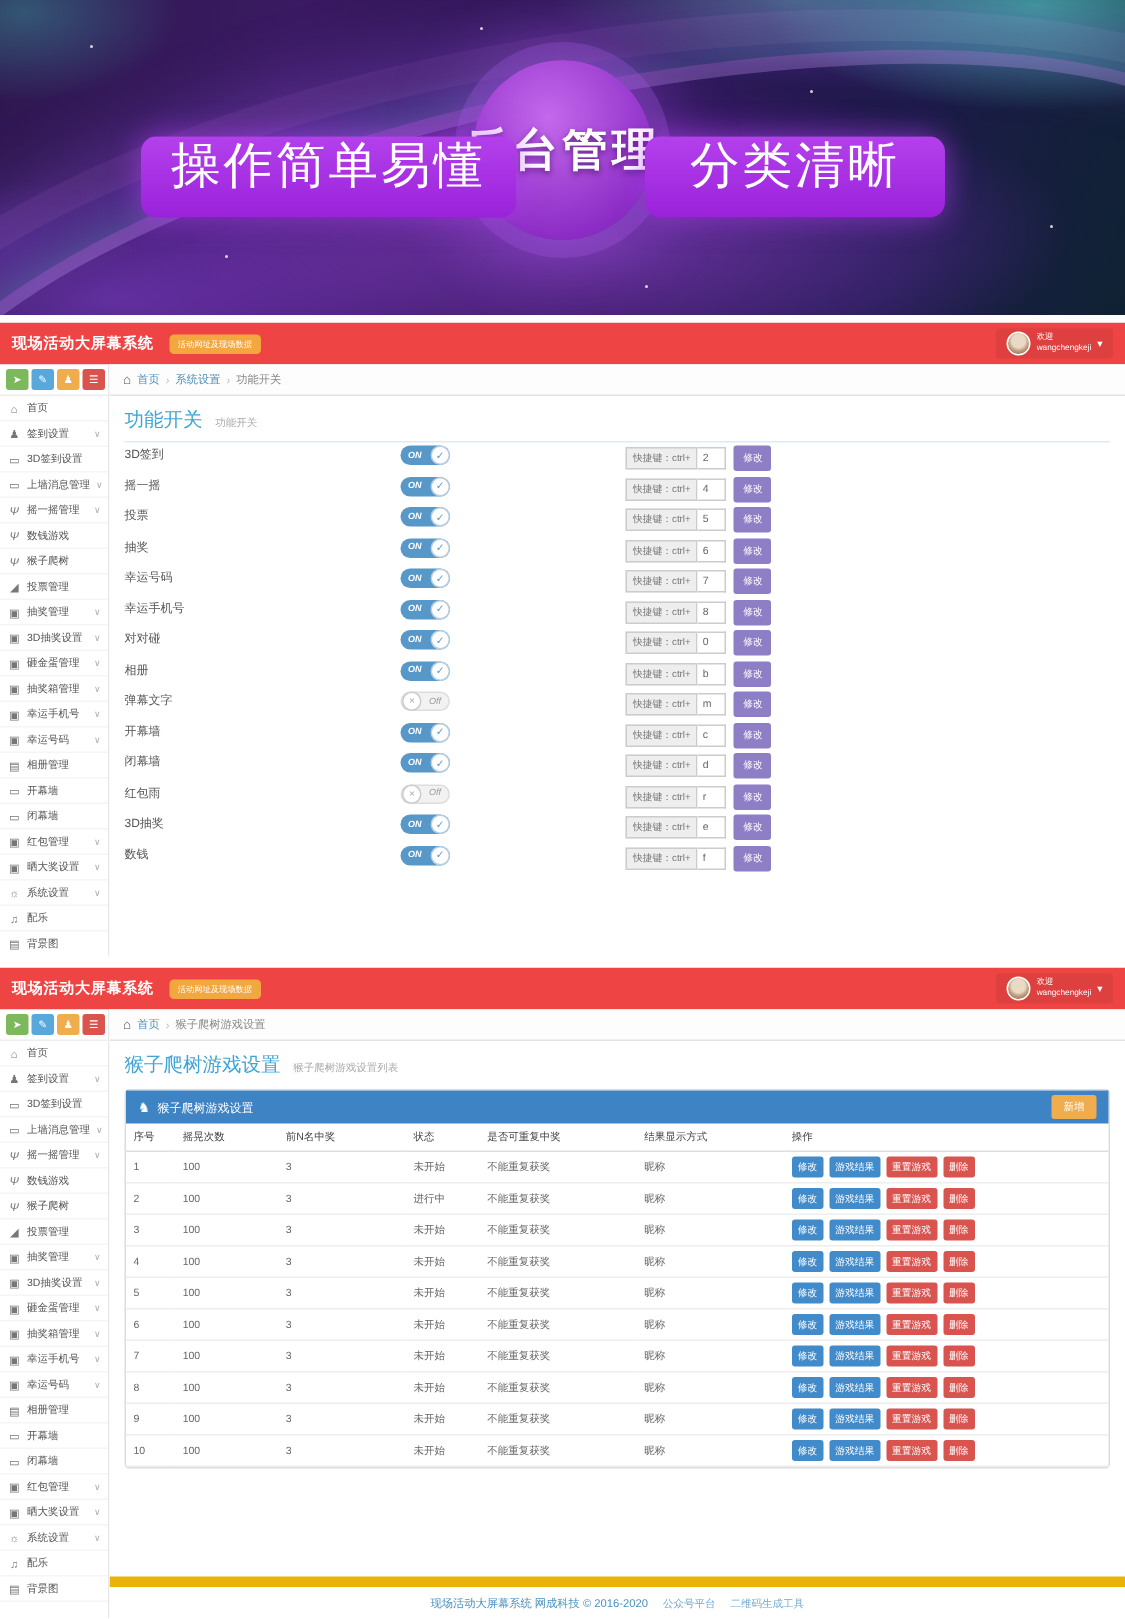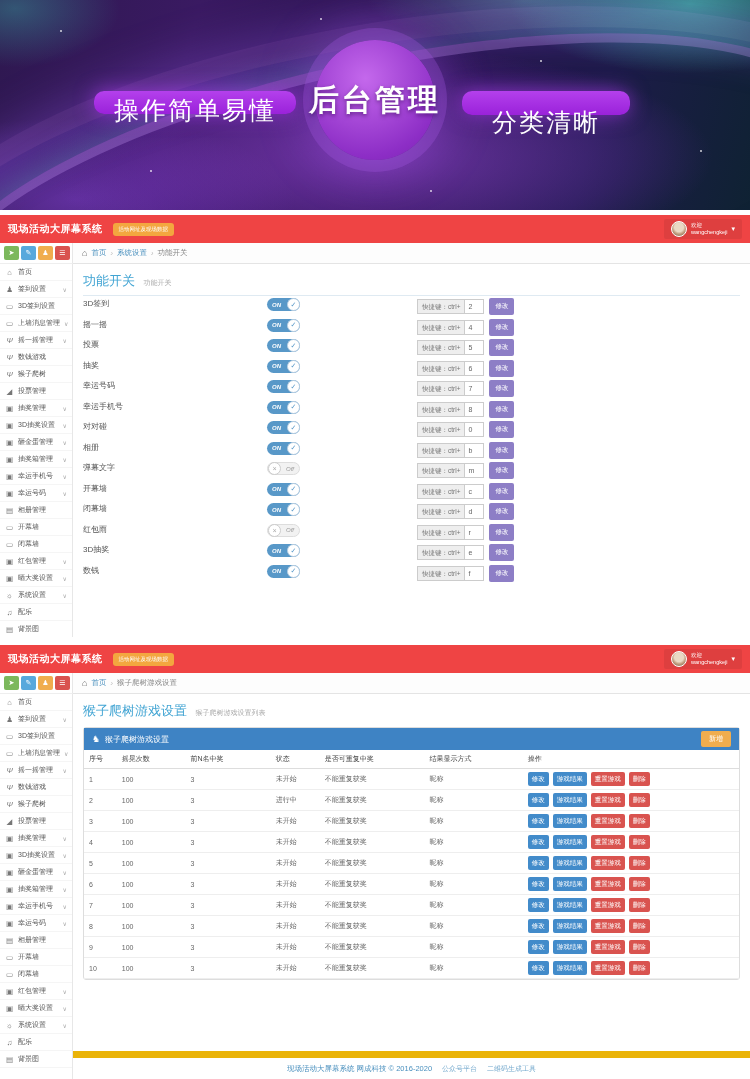--- a/index.html
+++ b/index.html
@@ -24,24 +24,24 @@
     border-radius:50%; transform:rotate(-12deg);
     border:10px solid rgba(210,160,255,.28); box-shadow:0 0 30px 6px rgba(90,210,200,.25); }
   .banner .star { position:absolute; width:2px; height:2px; border-radius:50%; background:#fff; opacity:.8; }
   .big-circle { position:absolute; left:50%; top:40px; transform:translateX(-50%);
     width:120px; height:120px; border-radius:50%; z-index:2;
     background:radial-gradient(circle at 42% 32%, #c468ec, #8d2ec6 72%, #7a22b2);
     box-shadow:0 0 0 12px rgba(170,90,230,.28), 0 0 46px 12px rgba(165,80,230,.4);
     display:flex; align-items:center; justify-content:center; }
   .big-circle span { white-space:nowrap; color:#fff; font-family:"DejaVu Serif","Liberation Serif",serif;
     font-weight:bold; font-size:30px; letter-spacing:3px; text-shadow:0 2px 4px rgba(40,0,70,.55); }
-  .pill { position:absolute; top:91px; height:23px; line-height:38px; z-index:3;
-    background:linear-gradient(180deg,#b440ec,#9a22da); color:#fff; font-size:25px; letter-spacing:2px;
+  .pill { position:absolute; top:91px; height:54px; line-height:38px; z-index:3;
+    background:linear-gradient(180deg,#b440ec,#9a22da); color:#fff; font-size:33px; letter-spacing:2px;
     padding:0 20px; border-radius:10px; box-shadow:0 0 20px rgba(175,60,240,.65); }
-  .pill.left { left:94px; } .pill.right { right:120px; padding:12px 30px; }
+  .pill.left { left:94px; } .pill.right { right:120px; padding:0 30px; }
 
   
   .shot { position:relative; width:750px; overflow:hidden; background:#fff; }
   .shot1 { height:422px; margin-top:5px; }
   .shot2 { height:434px; margin-top:8px; }
   .ad-head { height:28px; background:#ef4444; display:flex; align-items:center; padding:0 8px; }
   .ad-title { color:#fff; font-size:10px; font-weight:bold; letter-spacing:.5px; }
   .ad-btn { margin-left:10px; background:#f3a73f; color:#fff; font-size:5.5px; padding:3px 6px;
     border:none; border-radius:3px; cursor:pointer; }
   .ad-user { margin-left:auto; display:flex; align-items:center; gap:4px;

